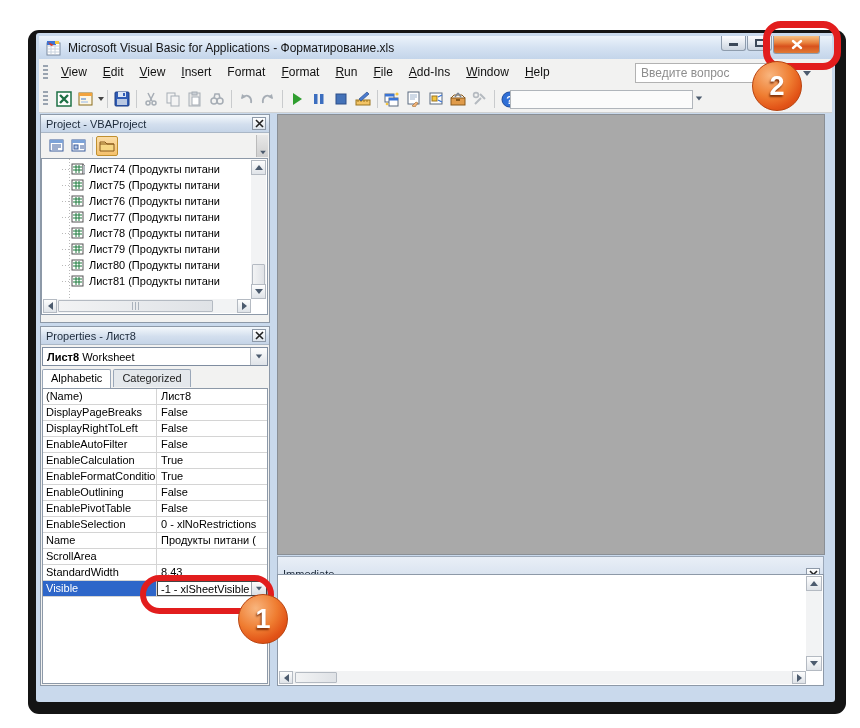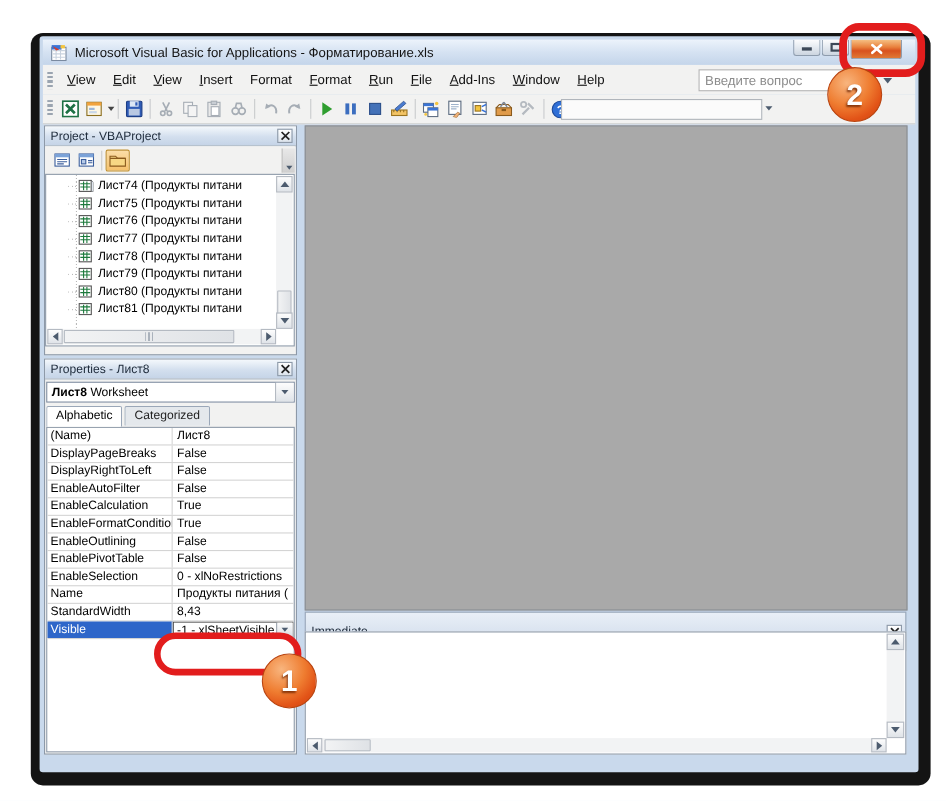--- a/index.html
+++ b/index.html
@@ -498,21 +498,25 @@
   <div class="prow">
       <span class="pname">EnablePivotTable</span>
       <span class="pval">False</span>
     </div>
   <div class="prow">
       <span class="pname">EnableSelection</span>
       <span class="pval">0 - xlNoRestrictions</span>
     </div>
   <div class="prow">
       <span class="pname">Name</span>
-      <span class="pval">Продукты питания (</span>
+      <span class="pval">Продукты питани (</span>
+    </div>
+  <div class="prow">
+      <span class="pname">ScrollArea</span>
+      <span class="pval"></span>
     </div>
   <div class="prow">
       <span class="pname">StandardWidth</span>
       <span class="pval">8,43</span>
     </div>
   <div class="prow sel">
     <span class="pname">Visible</span>
     <span class="pval">
       <span class="pdrop">
         <span>-1 - xlSheetVisible</span>

